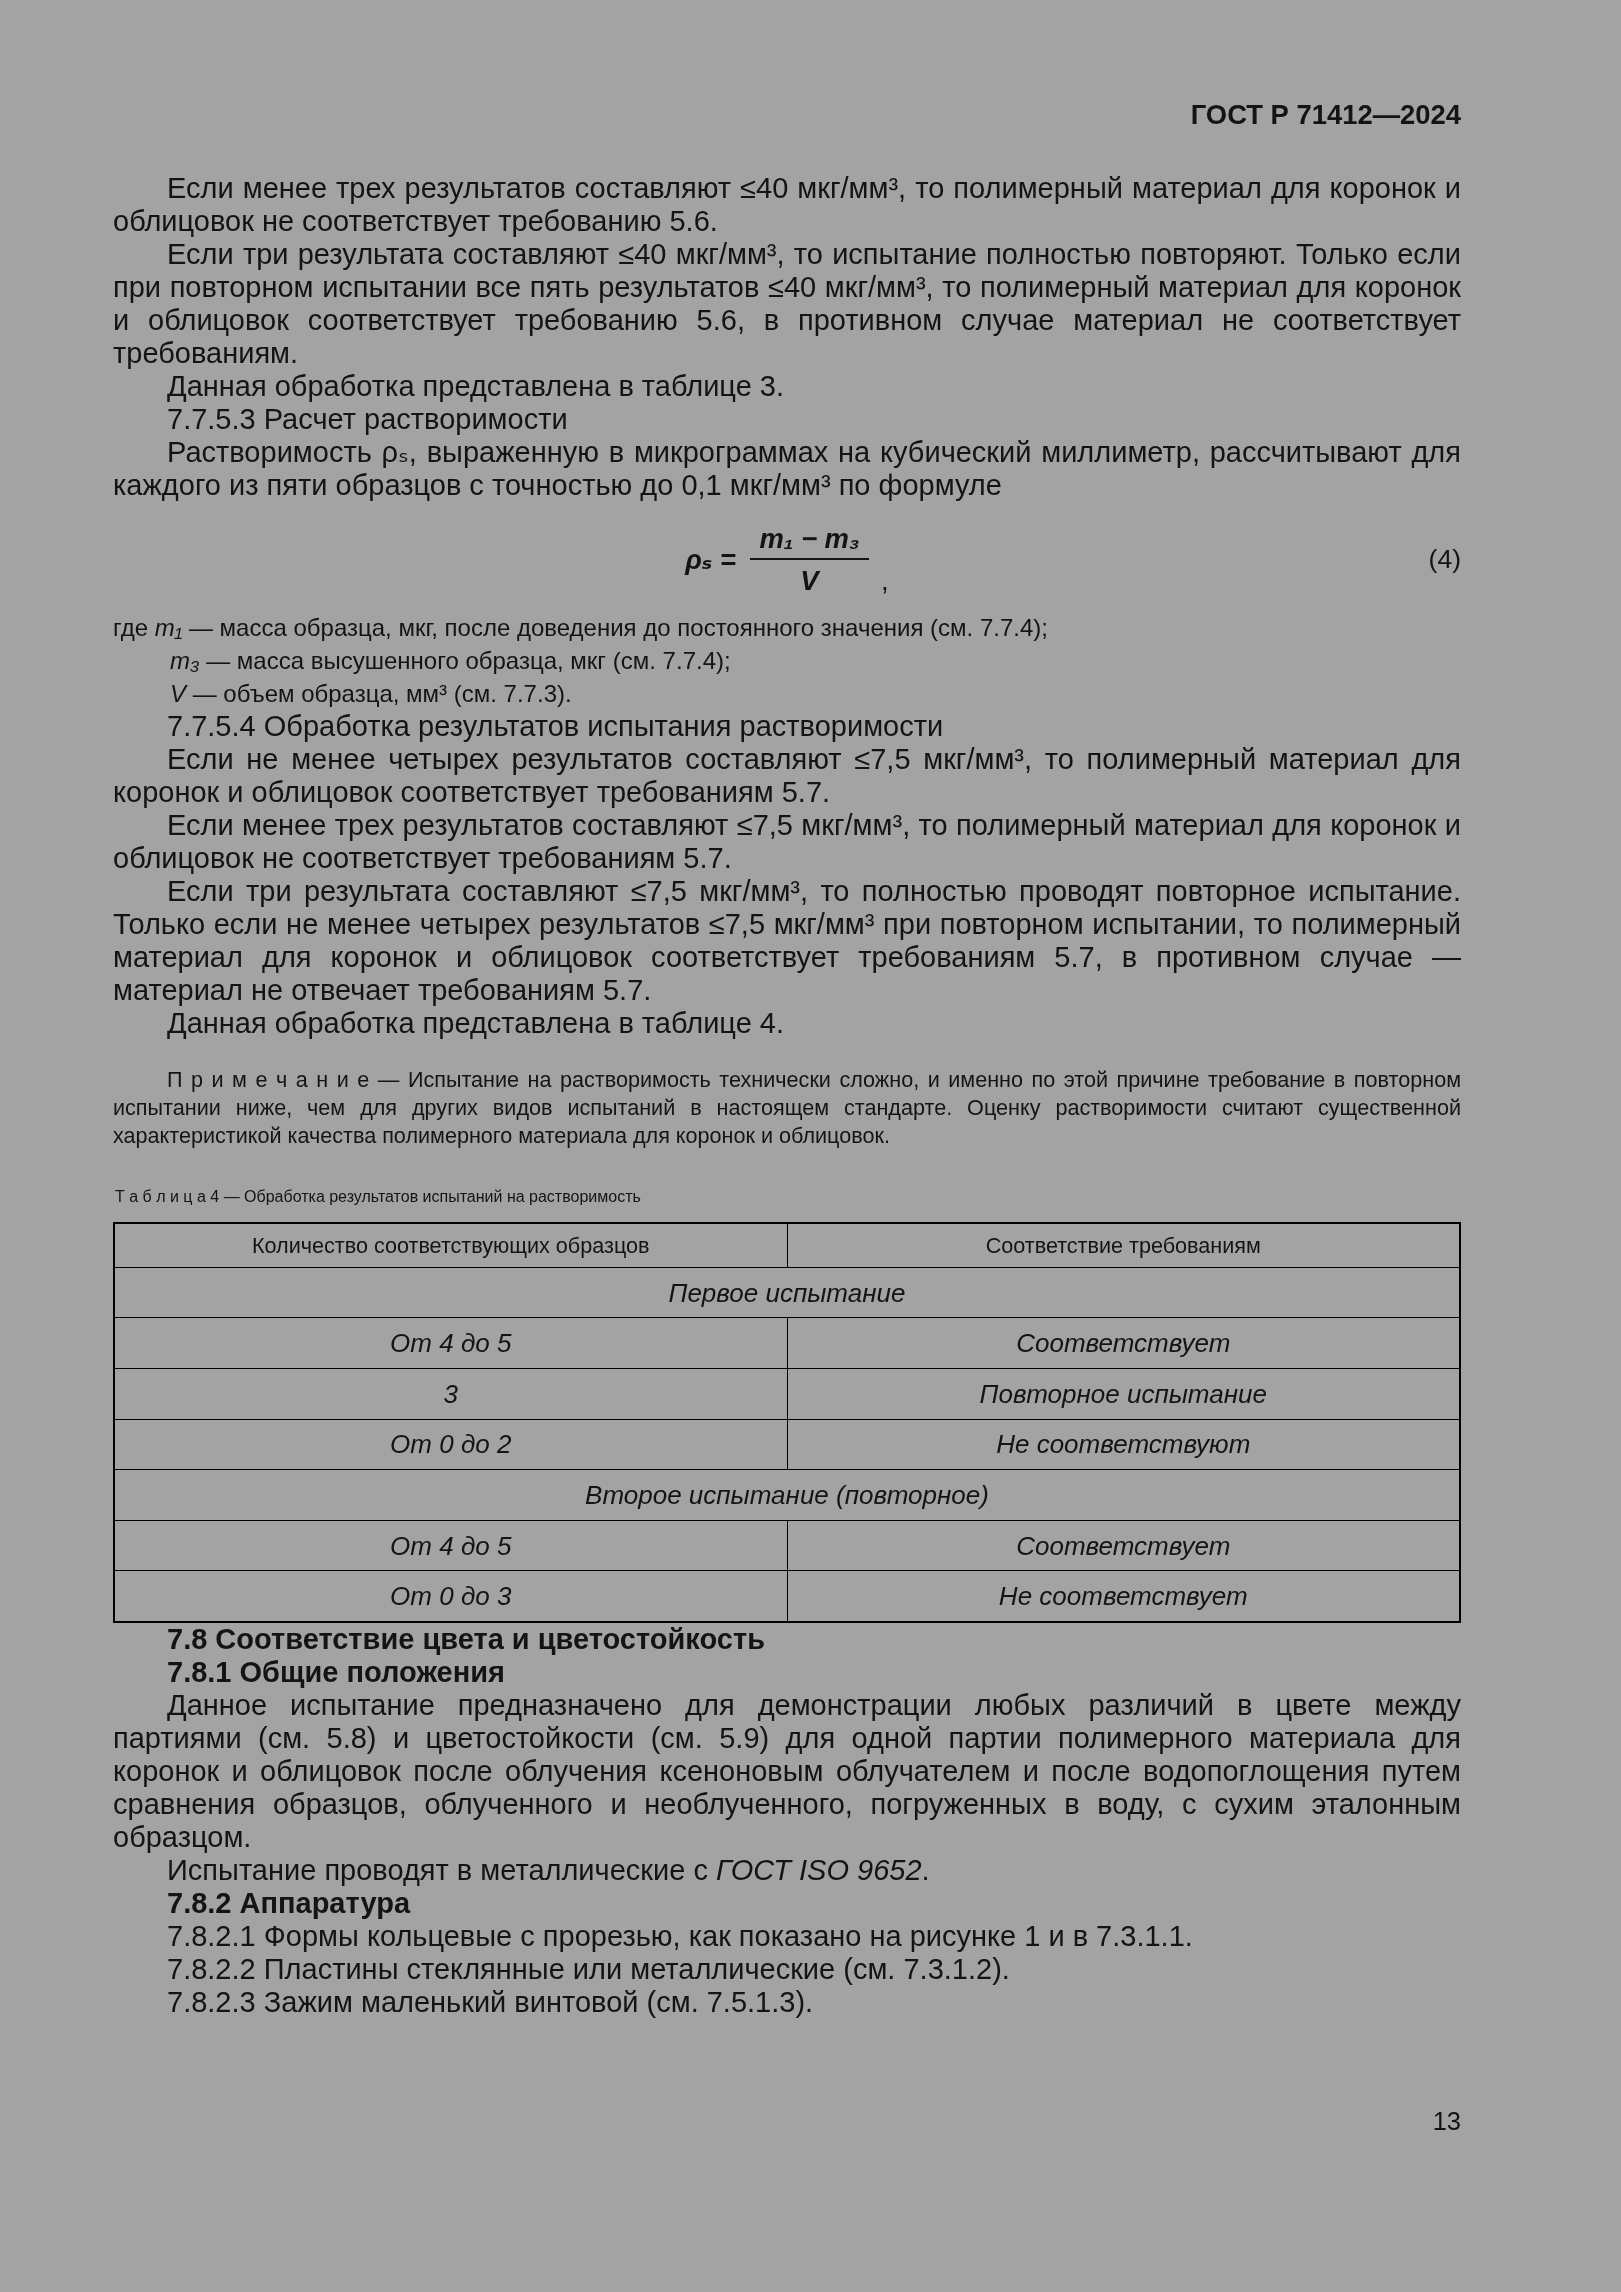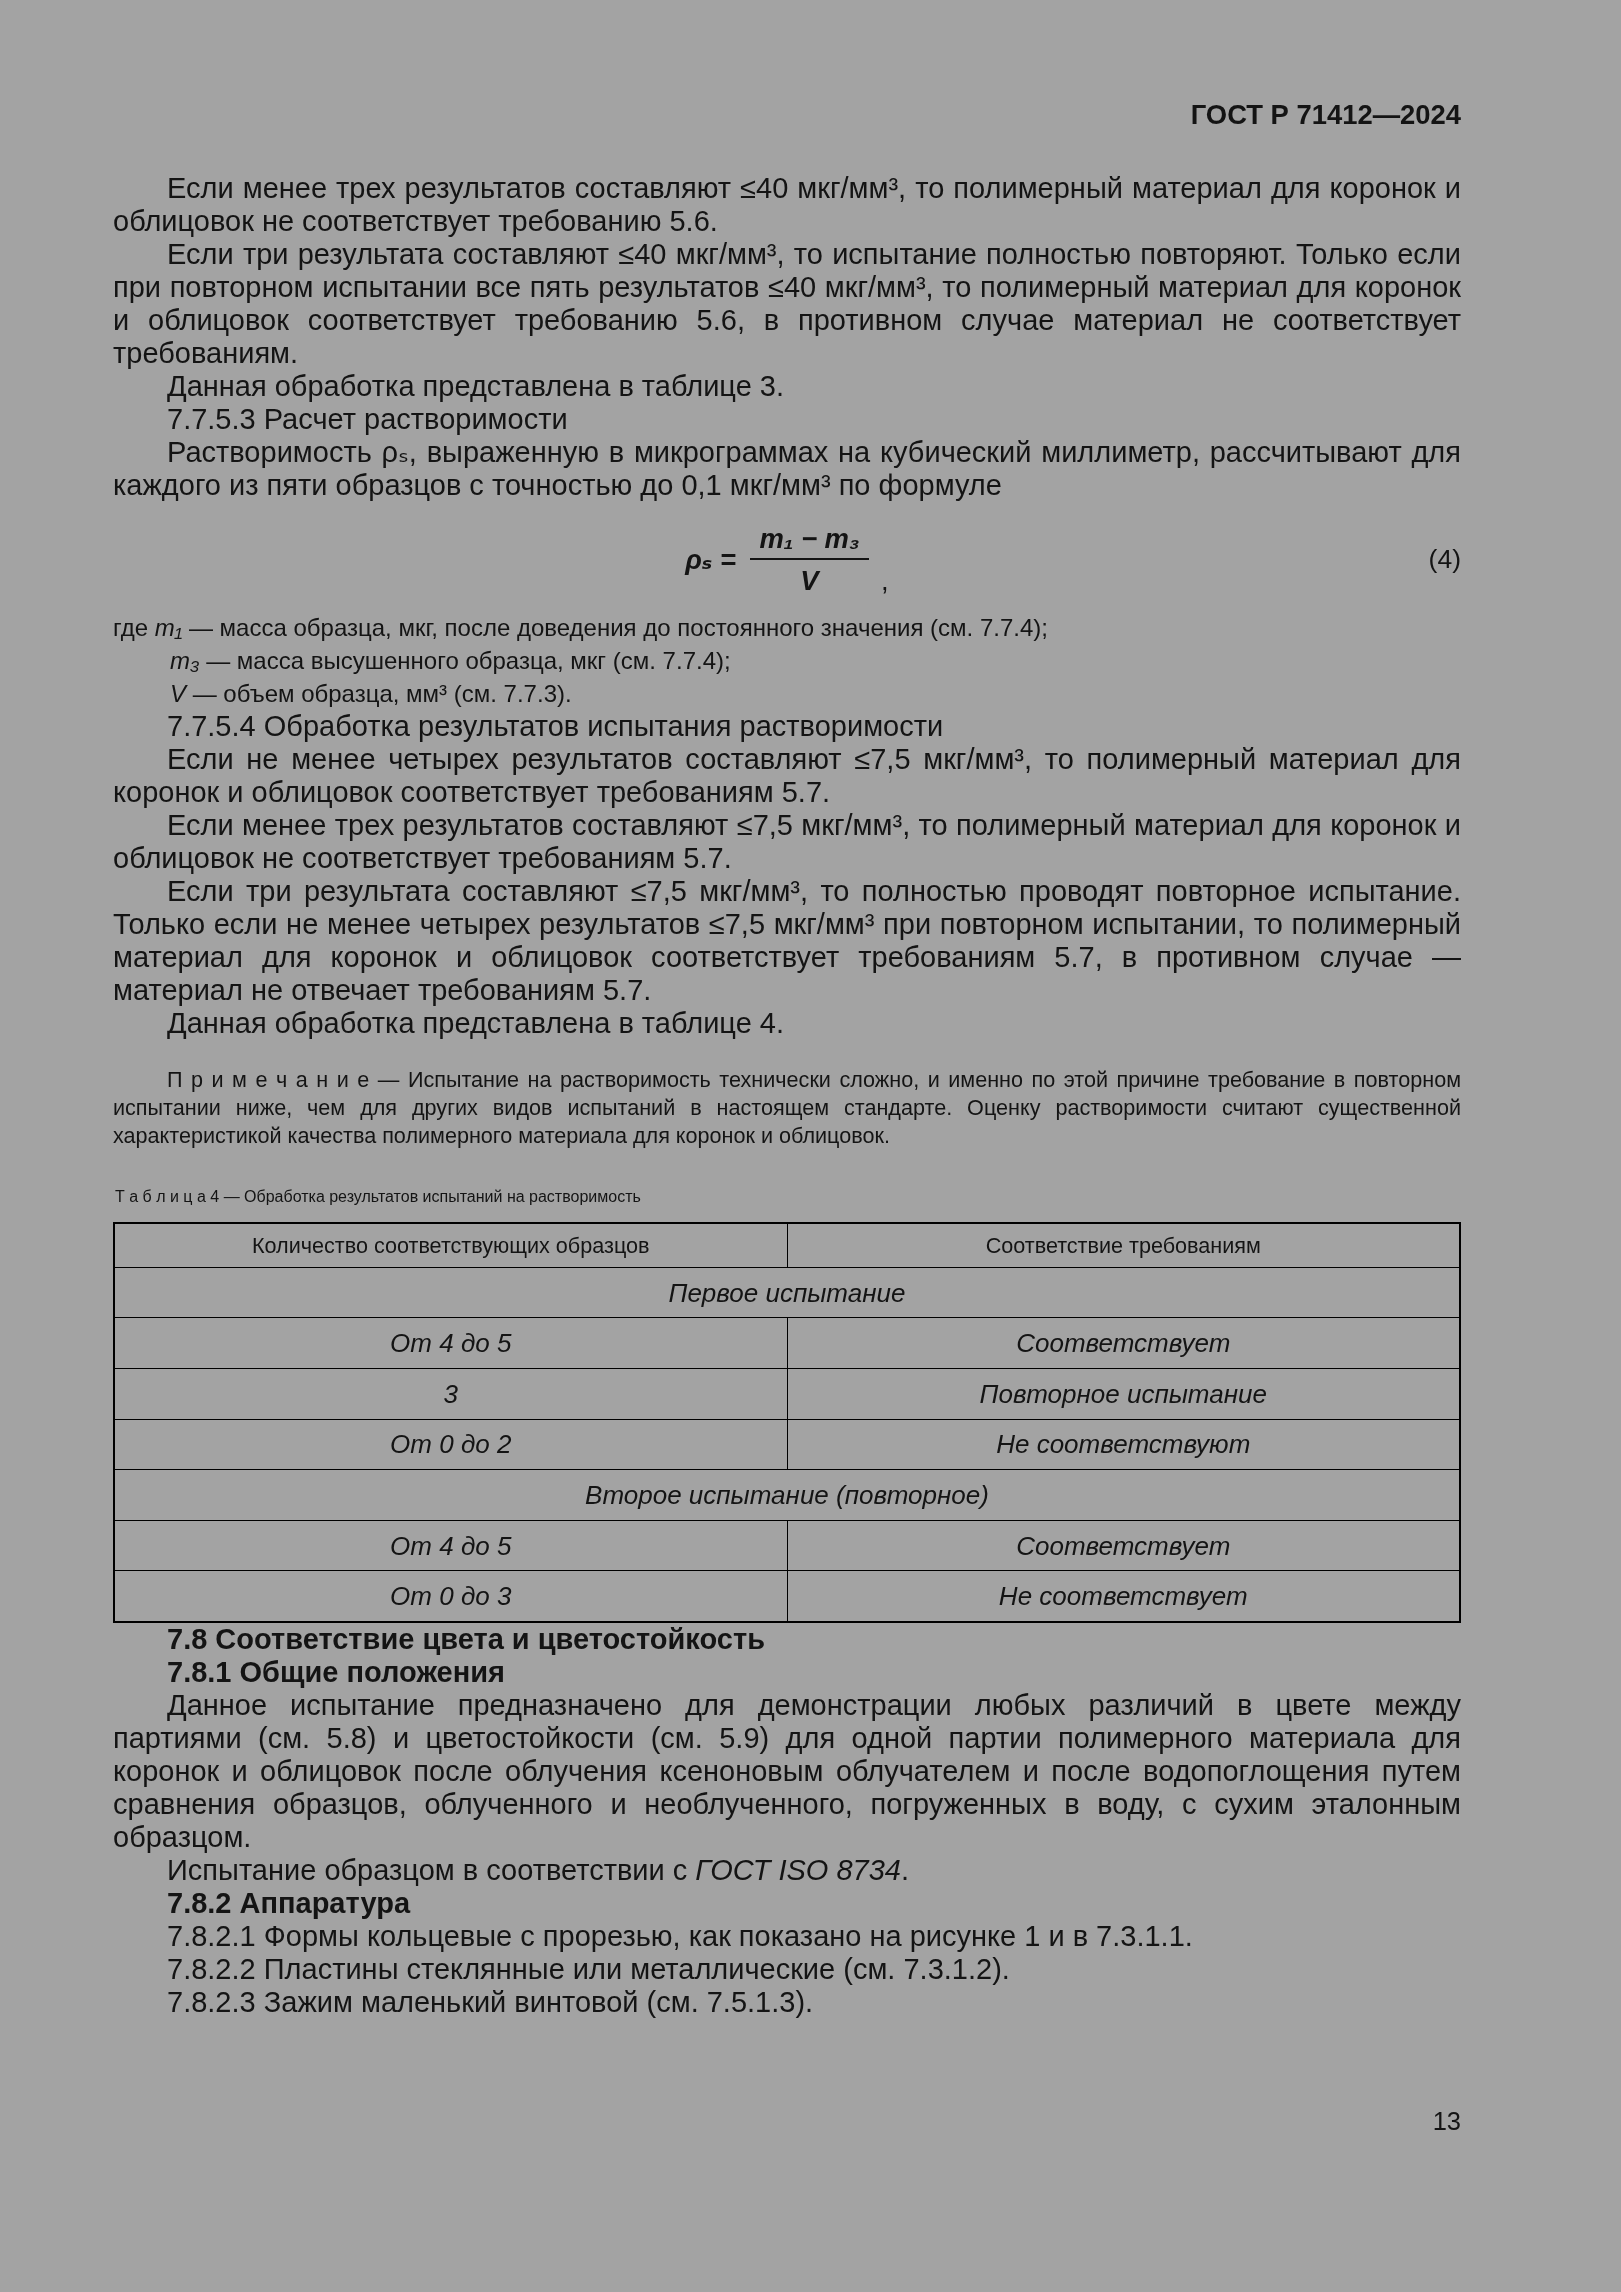--- a/index.html
+++ b/index.html
@@ -148,21 +148,21 @@
         <tr>
           <td>От 0 до 3</td>
           <td>Не соответствует</td>
         </tr>
       </tbody>
     </table>
 
     <p class="para bold mt-78">7.8 Соответствие цвета и цветостойкость</p>
     <p class="para bold mt-781">7.8.1 Общие положения</p>
     <p class="para">Данное испытание предназначено для демонстрации любых различий в цвете между партиями (см. 5.8) и цветостойкости (см. 5.9) для одной партии полимерного материала для коронок и облицовок после облучения ксеноновым облучателем и после водопоглощения путем сравнения образцов, облученного и необлученного, погруженных в воду, с сухим эталонным образцом.</p>
-    <p class="para"><span>Испытание образцом в соответствии с </span><i>ГОСТ ISO 8734</i><span>.</span></p>
+    <p class="para"><span>Испытание проводят в металлические с </span><i>ГОСТ ISO 9652</i><span>.</span></p>
     <p class="para bold">7.8.2 Аппаратура</p>
     <p class="para">7.8.2.1 Формы кольцевые с прорезью, как показано на рисунке 1 и в 7.3.1.1.</p>
     <p class="para">7.8.2.2 Пластины стеклянные или металлические (см. 7.3.1.2).</p>
     <p class="para">7.8.2.3 Зажим маленький винтовой (см. 7.5.1.3).</p>
 
   </div>
 
   <div class="page-num">13</div>
 </div>
 

